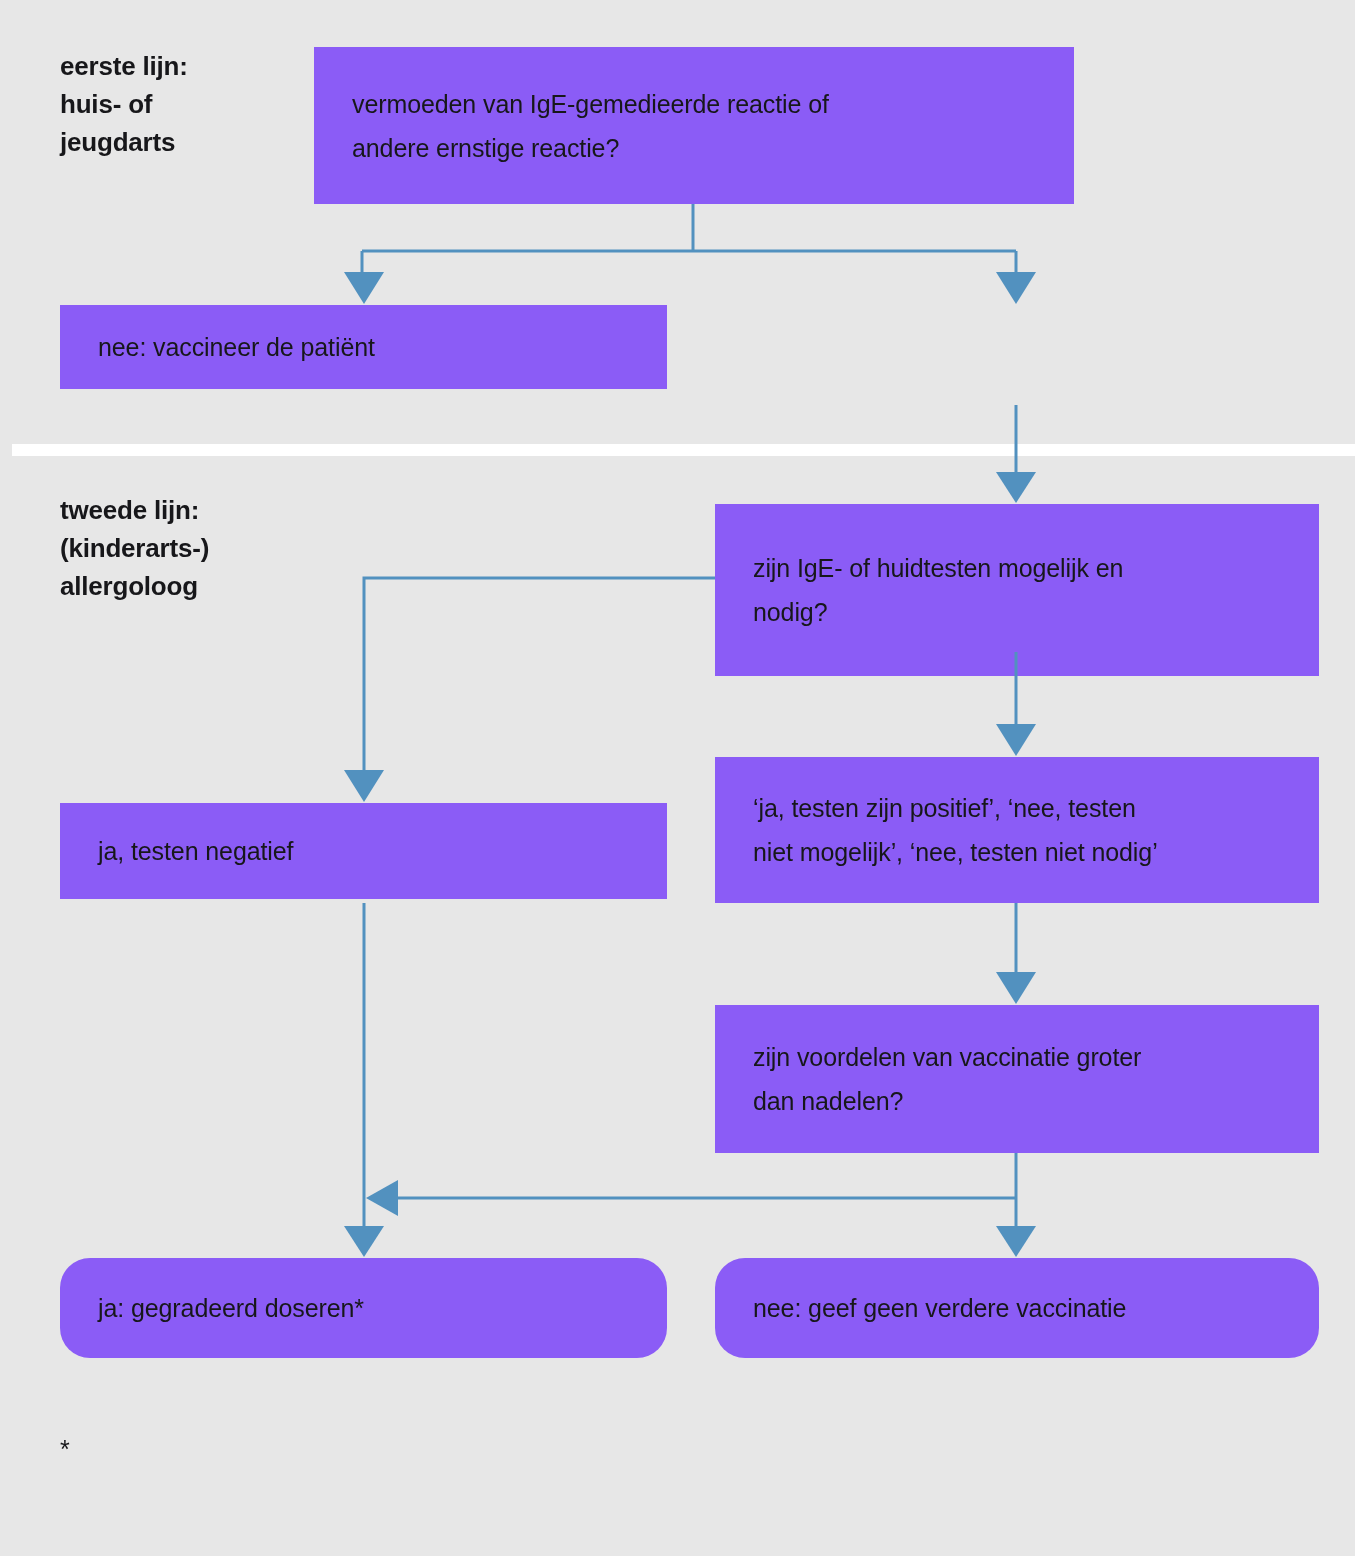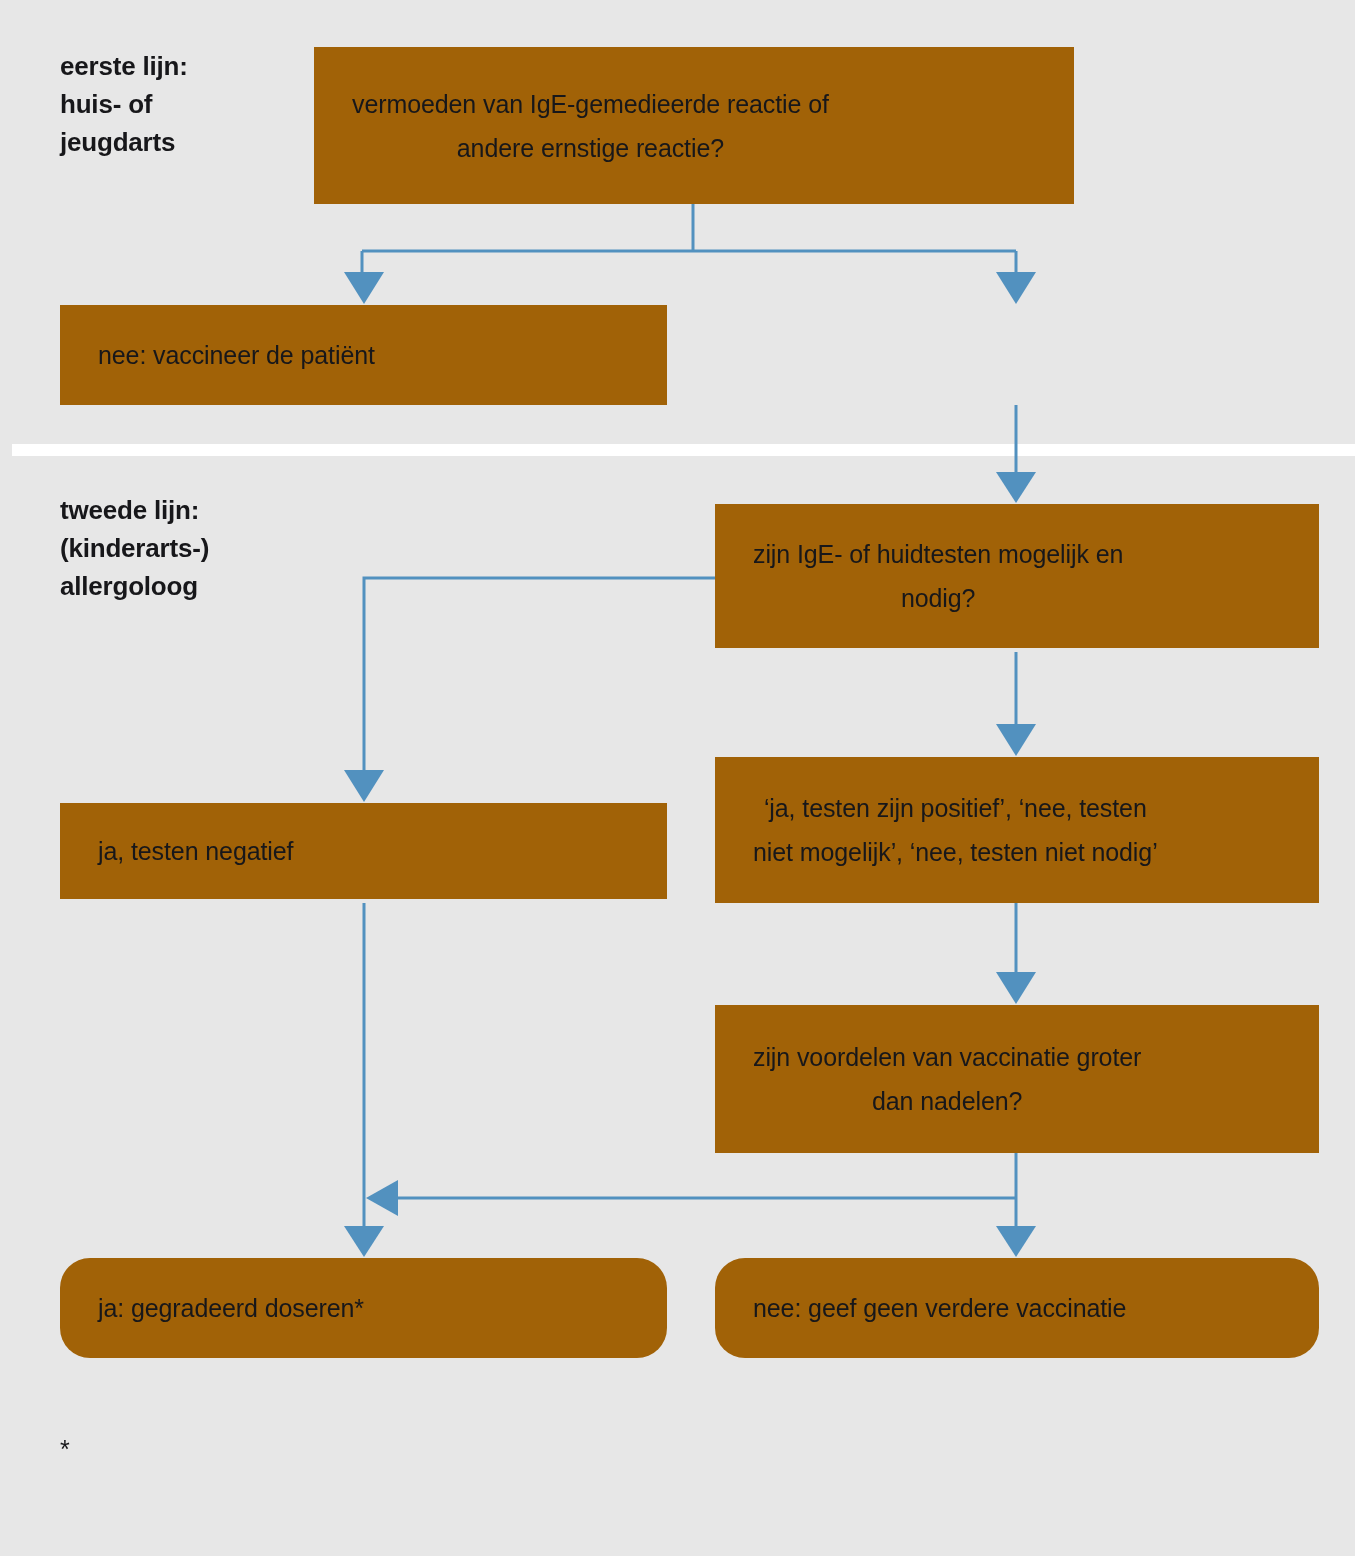--- a/index.html
+++ b/index.html
@@ -38,25 +38,24 @@
     font-size: 26px;
     line-height: 38px;
     color: #17171a;
     letter-spacing: -0.2px;
     white-space: pre-line;
   }
 
   
   .node {
     position: absolute;
-    background: #a16207;
+    background: #8b5cf6;
     box-sizing: border-box;
     display: flex;
     align-items: center;
-    text-align: center;
   }
   .node .node-text {
     font-size: 25px;
     line-height: 44px;
     color: #17171a;
     padding: 0 0 0 38px;
     letter-spacing: -0.1px;
     white-space: pre-line;
   }
 
@@ -104,26 +103,26 @@
 
   <div class="lane-label" style="left:48px; top:491px; width:260px;">tweede lijn:
 (kinderarts-)
 allergoloog</div>
 
   <div class="node" style="left:302px; top:47px; width:760px; height:157px;">
     <span class="node-text">vermoeden van IgE-gemedieerde reactie of
 andere ernstige reactie?</span>
   </div>
 
-  <div class="node" style="left:48px; top:305px; width:607px; height:100px;">
+  <div class="node" style="left:48px; top:305px; width:607px; height:84px;">
     <span class="node-text">nee: vaccineer de patiënt</span>
   </div>
 
 
-  <div class="node" style="left:703px; top:504px; width:604px; height:144px;">
+  <div class="node" style="left:703px; top:504px; width:604px; height:172px;">
     <span class="node-text">zijn IgE- of huidtesten mogelijk en
 nodig?</span>
   </div>
 
   <div class="node" style="left:48px; top:803px; width:607px; height:96px;">
     <span class="node-text">ja, testen negatief</span>
   </div>
 
   <div class="node" style="left:703px; top:1005px; width:604px; height:148px;">
     <span class="node-text">zijn voordelen van vaccinatie groter

